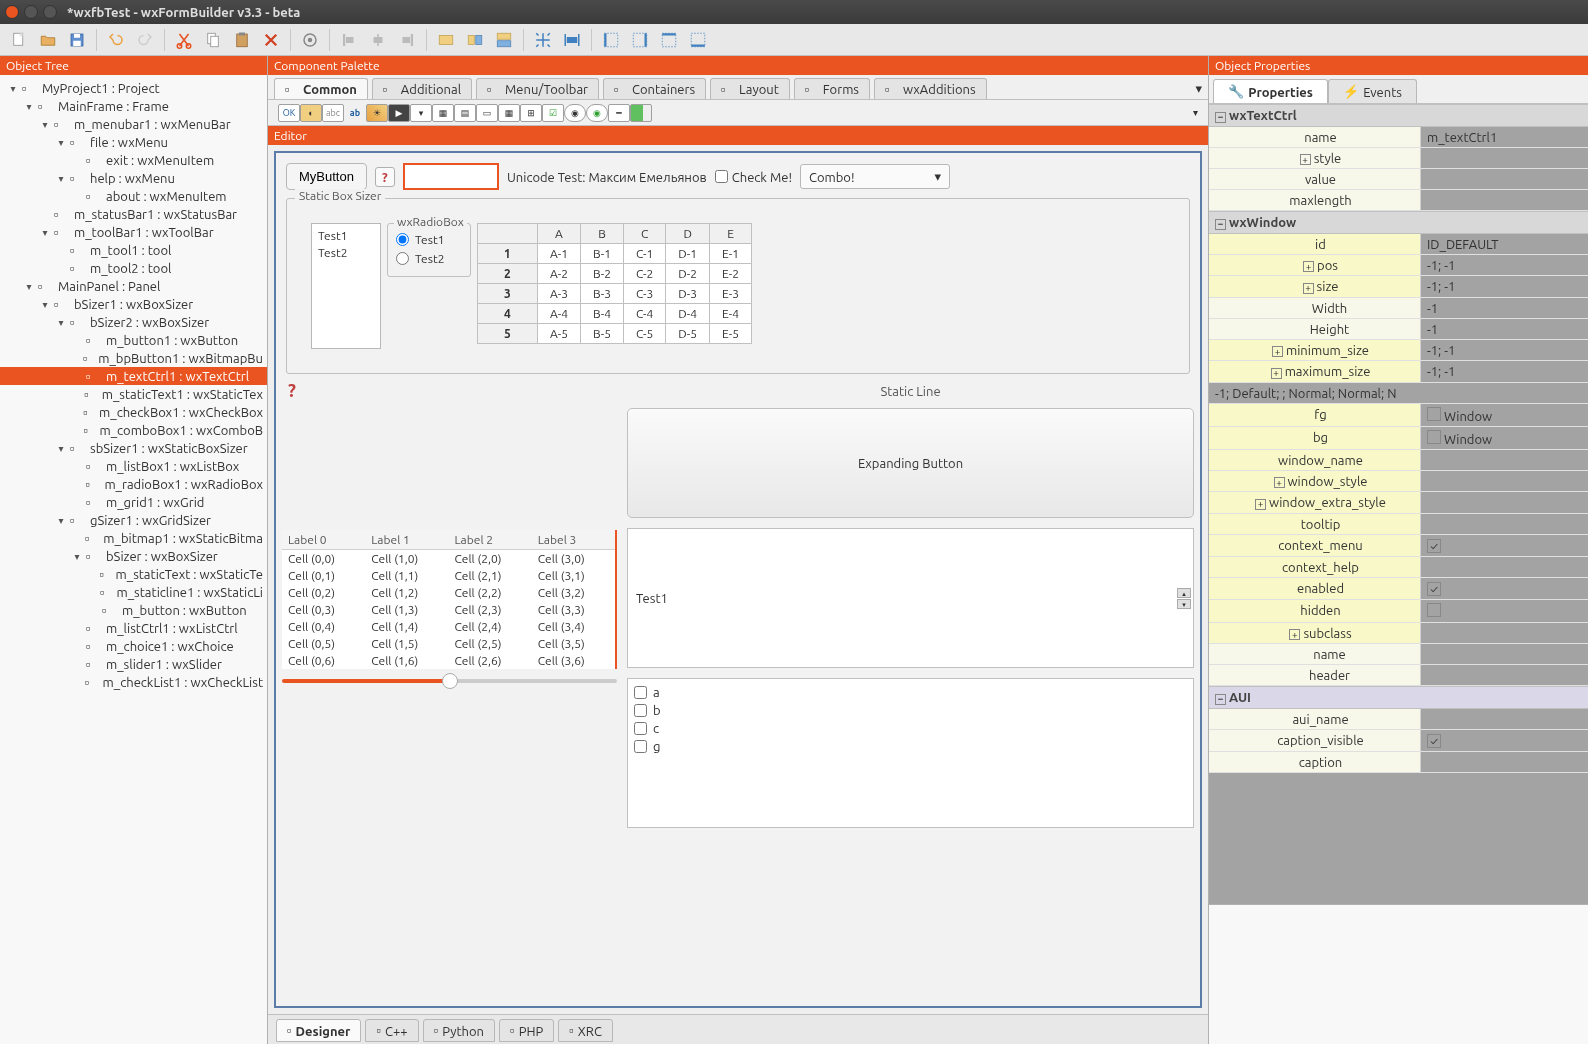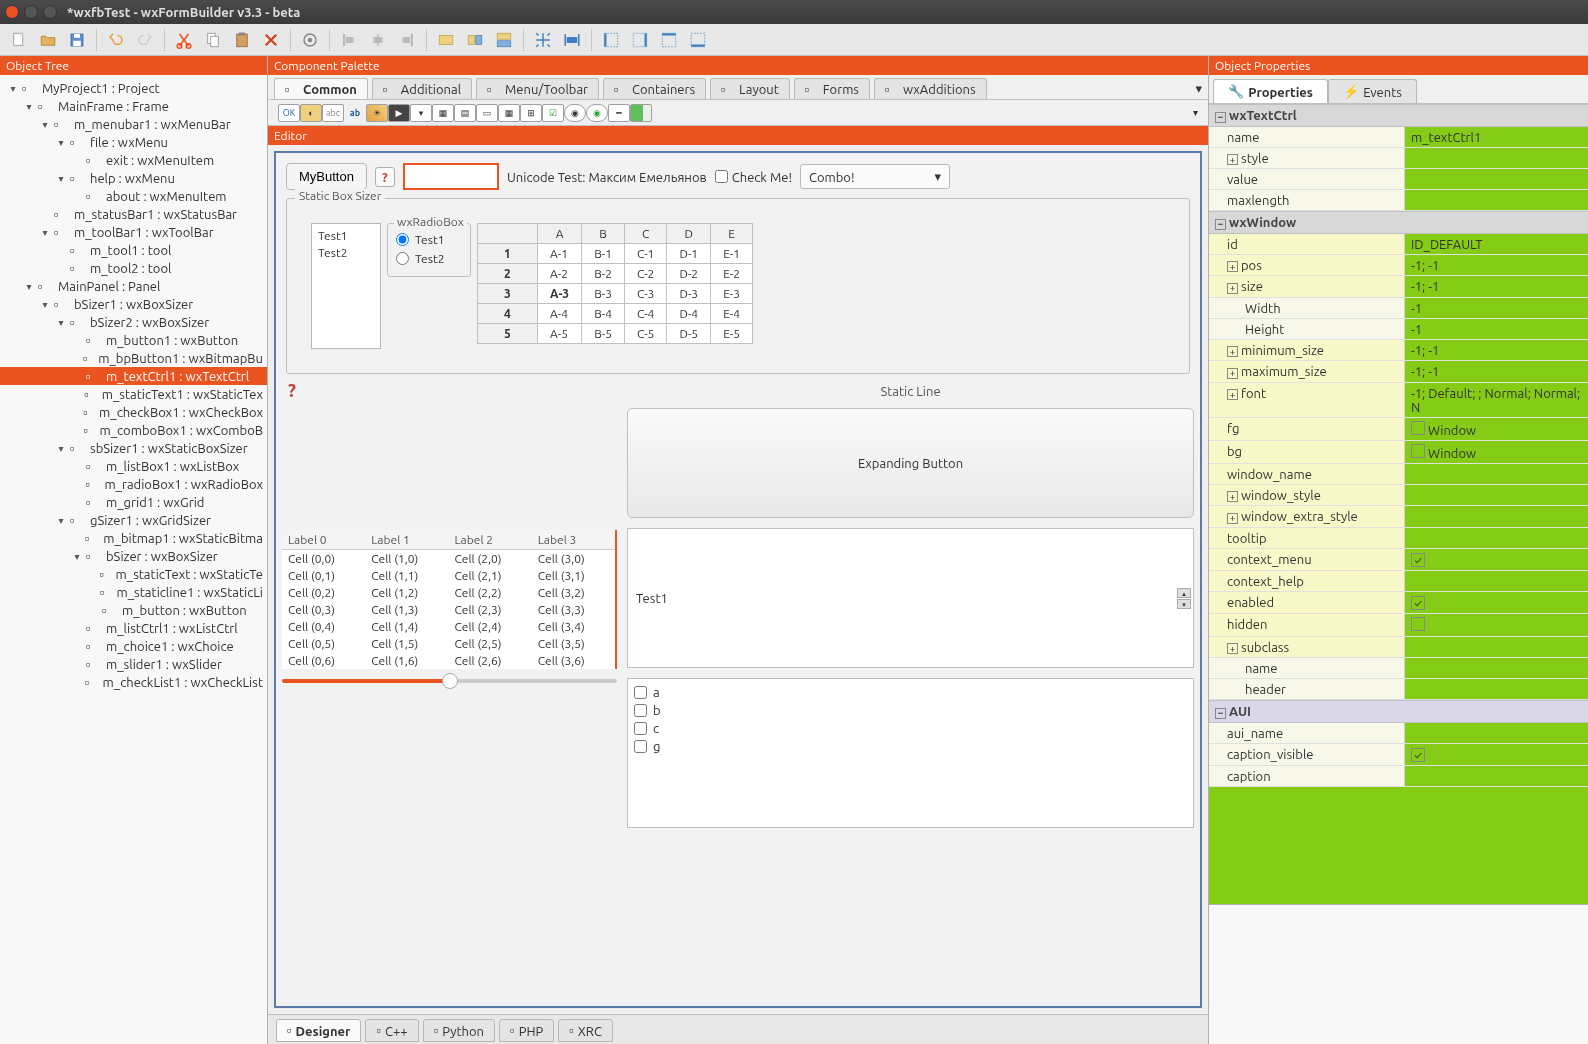--- a/index.html
+++ b/index.html
@@ -73,25 +73,25 @@
 input[type=range]::-webkit-slider-thumb { -webkit-appearance: none; width: 16px; height: 16px; border-radius: 8px; background: #fff; border: 1px solid #aaa; }
 .checklist { border: 1px solid #c0c0c0; background: #fff; height: 150px; padding: 4px 6px; }
 .checklist div { padding: 2px 0; display: flex; gap: 6px; align-items: center; }
 .bottom-tabs { display: flex; gap: 4px; padding: 4px 8px 2px 8px; background: #e8e8e8; border-top: 1px solid #c0c0c0; }
 .btab { display: flex; align-items: center; gap: 4px; padding: 3px 10px; border: 1px solid #b8b8b8; border-radius: 3px 3px 0 0; background: #e4e4e4; font-size: 13px; }
 .btab.active { background: #fafafa; font-weight: bold; }
 .right-panel { width: 380px; background: #f5f5f5; border-left: 1px solid #b0b0b0; display: flex; flex-direction: column; }
 .prop-tabs { display: flex; padding: 4px 4px 0 4px; background: #f0f0f0; }
 .proptab { padding: 4px 14px; border: 1px solid #b8b8b8; border-bottom: none; border-radius: 3px 3px 0 0; background: #e4e4e4; font-size: 13px; display: flex; align-items: center; gap: 4px; }
 .proptab.active { background: #fff; font-weight: bold; }
-.prop-grid { flex: 1; overflow-y: auto; background: #84cc16; border-top: 1px solid #c0c0c0; font-size: 13px; }
+.prop-grid { flex: 1; overflow-y: auto; background: #a3a3a3; border-top: 1px solid #c0c0c0; font-size: 13px; }
 .prop-cat { background: #d8d8d8; padding: 3px 6px; font-weight: bold; color: #444; border-bottom: 1px solid #c0c0c0; border-top: 1px solid #c0c0c0; }
 .prop-cat.aui { background: #dad8e8; }
 .prop-row { display: flex; border-bottom: 1px solid #e0e0e0; }
-.prop-name { width: 196px; padding: 3px 6px 3px 18px; background: #f8f8ea; border-right: 1px solid #d0d0d0; }
+.prop-name { width: 212px; padding: 3px 6px 3px 18px; background: #f8f8ea; border-right: 1px solid #d0d0d0; text-align: center; }
 .prop-row.yellow .prop-name { background: #f8f8c8; }
 .prop-name.sub { padding-left: 36px; }
 .prop-val { flex: 1; padding: 3px 6px; }
 .prop-chk { width: 14px; height: 14px; border: 1px solid #888; display: inline-block; text-align: center; line-height: 12px; font-size: 11px; }
 .prop-desc { height: 140px; background: #f8f8f8; border-top: 1px solid #b0b0b0; }
 .tree-icon { width: 16px; height: 14px; display: inline-block; }
 .plus { width: 11px; height: 11px; border: 1px solid #888; display: inline-flex; align-items: center; justify-content: center; font-size: 10px; line-height: 1; margin-right: 3px; }
 </style>
 </head>
 <body>
@@ -540,21 +540,21 @@
                     <td style="text-align:left;">A-2</td>
                     <td style="text-align:left;">B-2</td>
                     <td style="text-align:left;">C-2</td>
                     <td style="text-align:left;margin-top:25px;">D-2</td>
                     <td style="text-align:left;">E-2</td>
                   </tr>
                 </tbody>
                 <tbody>
                   <tr>
                     <td class="rh">3</td>
-                    <td style="text-align:right;font-weight:bold;">A-3</td>
+                    <td style="text-align:right;">A-3</td>
                     <td style="text-align:left;">B-3</td>
                     <td style="text-align:left;">C-3</td>
                     <td style="text-align:left;">D-3</td>
                     <td style="text-align:left;">E-3</td>
                   </tr>
                 </tbody>
                 <tbody>
                   <tr>
                     <td class="rh">4</td>
                     <td style="text-align:left;">A-4</td>
@@ -763,21 +763,20 @@
         </div>
         <div class="prop-row yellow">
           <div class="prop-name"><span class="plus">+</span>minimum_size</div>
           <div class="prop-val">-1; -1</div>
         </div>
         <div class="prop-row yellow">
           <div class="prop-name"><span class="plus">+</span>maximum_size</div>
           <div class="prop-val">-1; -1</div>
         </div>
         <div class="prop-row yellow">
-          <div class="prop-name"><span class="plus">+</span>font</div>
           <div class="prop-val">-1; Default; ; Normal; Normal; N</div>
         </div>
         <div class="prop-row yellow">
           <div class="prop-name">fg</div>
           <div class="prop-val"><span class="prop-chk"></span> Window</div>
         </div>
         <div class="prop-row yellow">
           <div class="prop-name">bg</div>
           <div class="prop-val"><span class="prop-chk"></span> Window</div>
         </div>

